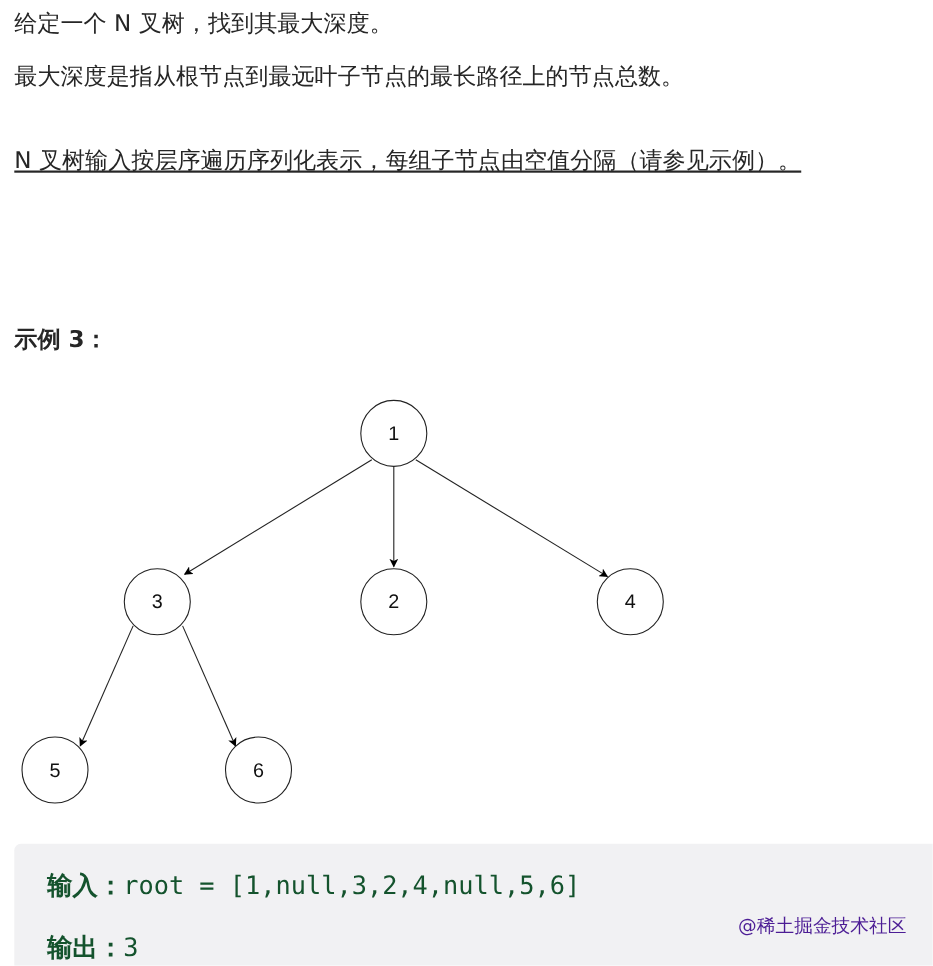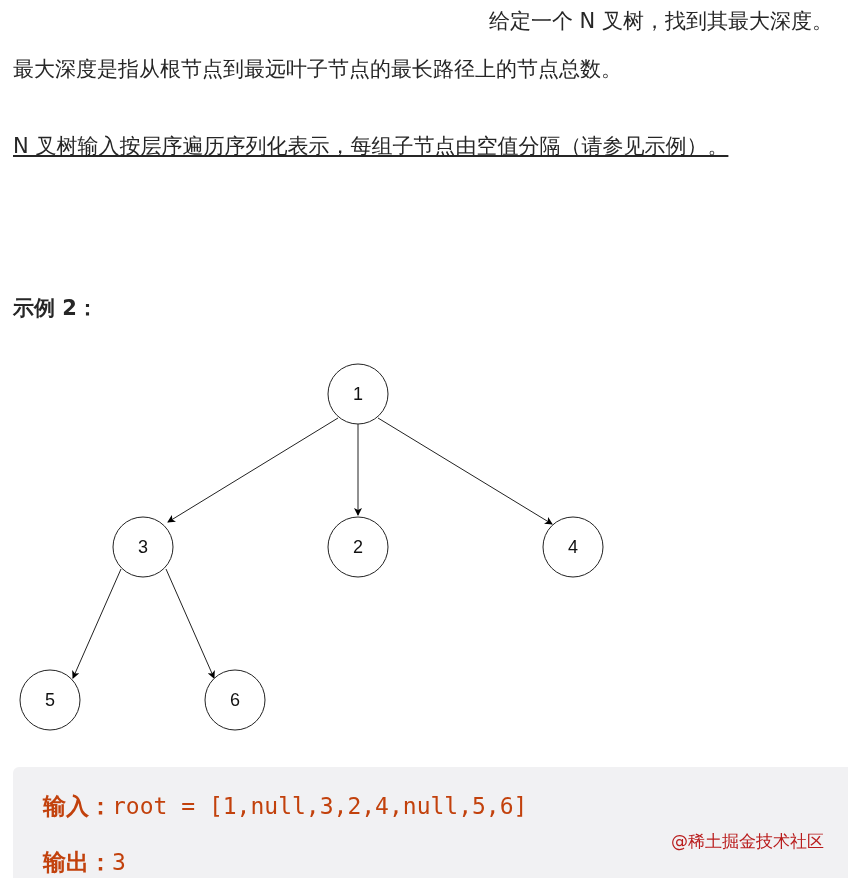--- a/index.html
+++ b/index.html
@@ -6,53 +6,53 @@
     body {
       width: 848px; height: 878px; position: relative; overflow: hidden;
       font-family: "DejaVu Sans", "Liberation Sans", sans-serif;
       color: #262626;
     }
     .para {
       position: absolute; left: 13px; margin: 0;
       font-size: 21px; line-height: 34px; color: #262626;
       width: 820px;
     }
-    #p1 { top: 4px; text-align: right; }
+    #p1 { top: 4px; }
     #p2 { top: 52px; }
     #p3 { top: 129px; text-decoration: underline; }
     .example-title {
       position: absolute; left: 13px; top: 294px; margin: 0;
       font-size: 21px; font-weight: bold; color: #262626;
     }
     svg.tree { position: absolute; left: 0; top: 0; }
     .code-block {
       position: absolute; left: 13px; top: 767px; width: 835px; height: 111px;
       background: #f1f1f3; border-radius: 6px 0 0 0;
     }
     .code-line {
       position: absolute; left: 30px; font-size: 23px; line-height: 30px;
-      font-family: "DejaVu Sans Mono", "Liberation Mono", monospace; color: #c2410c;
+      font-family: "DejaVu Sans Mono", "Liberation Mono", monospace; color: #14532d;
       white-space: pre;
     }
     .code-line .k { font-family: "DejaVu Sans", sans-serif; font-weight: bold; }
     #line-in { top: 24px; }
     #line-out { top: 80px; }
     .watermark {
-      position: absolute; right: 24px; top: 63px; font-size: 17px; color: #b91c1c;
+      position: absolute; right: 24px; top: 63px; font-size: 17px; color: #4c1d95;
       font-family: "DejaVu Sans", sans-serif;
     }
   </style>
 </head>
 <body>
 
 <p class="para" id="p1">给定一个 N 叉树，找到其最大深度。</p>
 <p class="para" id="p2">最大深度是指从根节点到最远叶子节点的最长路径上的节点总数。</p>
 <p class="para" id="p3">N 叉树输入按层序遍历序列化表示，每组子节点由空值分隔（请参见示例）。</p>
 
-<h3 class="example-title">示例 2：</h3>
+<h3 class="example-title">示例 3：</h3>
 
 <svg class="tree" width="848" height="760">
   <defs>
     <marker id="arr" markerWidth="8" markerHeight="8" refX="7" refY="4" orient="auto" markerUnits="userSpaceOnUse">
       <path d="M0,0 L8,4 L0,8 L2,4 Z" fill="#000"></path>
     </marker>
   </defs>
   <g stroke="#222" stroke-width="1" fill="none">
     <line x1="338" y1="418" x2="168" y2="522" marker-end="url(#arr)"></line>
     <line x1="358" y1="424" x2="358" y2="515" marker-end="url(#arr)"></line>

